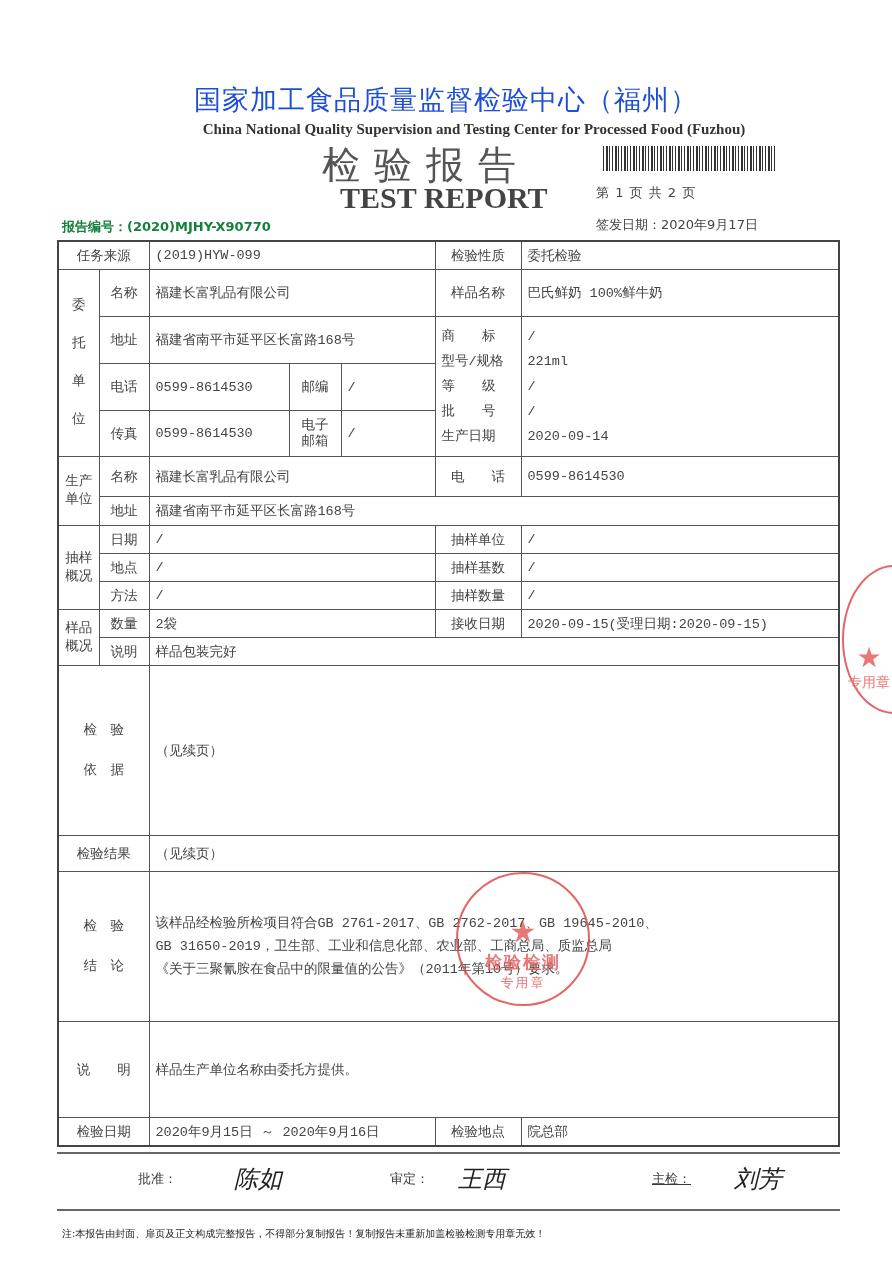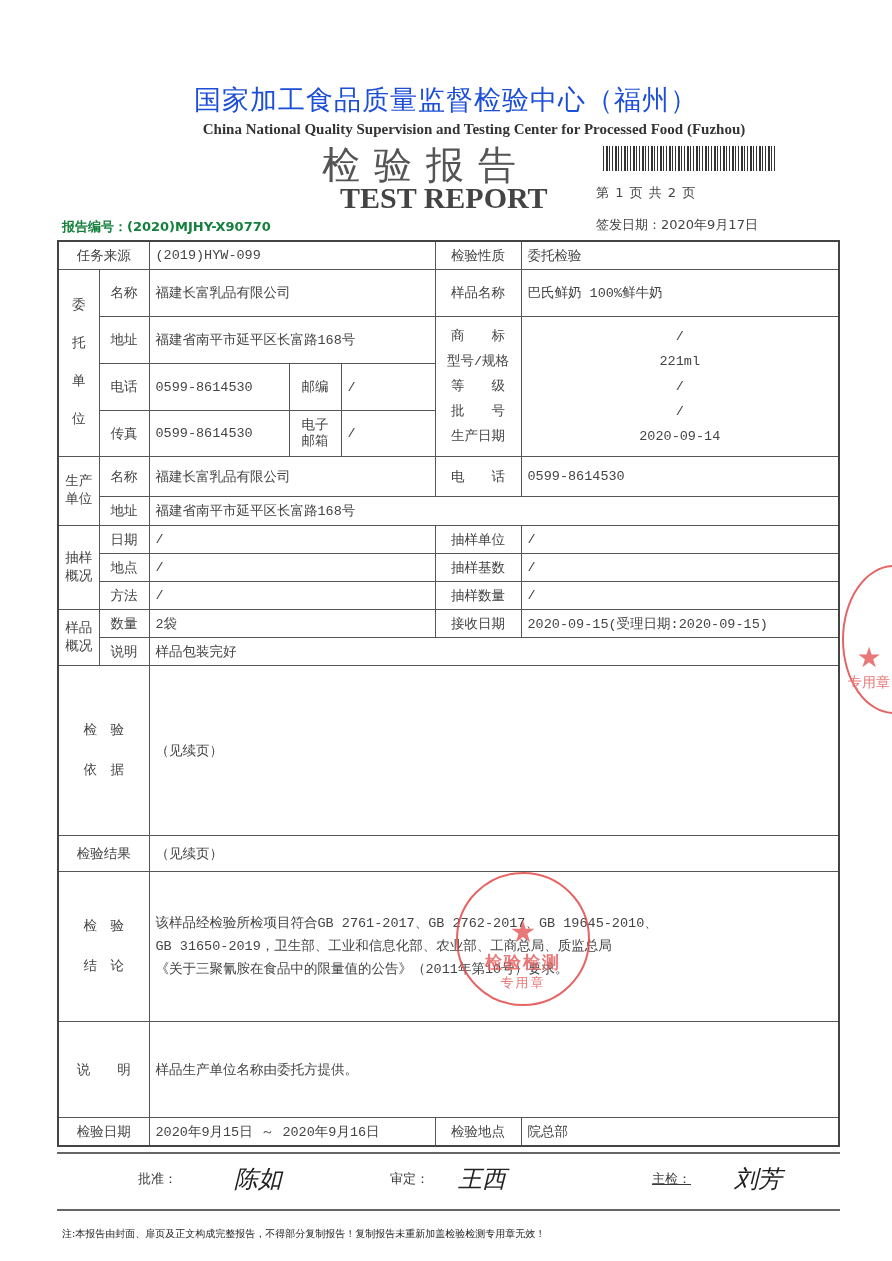--- a/index.html
+++ b/index.html
@@ -19,21 +19,21 @@
   .pageinfo { left:596px; top:184px; font-size:13px; color:#444; letter-spacing:1px; }
   .reportno { left:62px; top:218px; font-size:13px; color:#15803d;font-weight:bold; }
   .issuedate { left:596px; top:216px; font-size:13px; color:#444; }
 
   table.rep { position:absolute; left:57px; top:240px; width:783px; border-collapse:collapse;
               font-size:13.5px; color:#444; }
   table.rep td { border:1px solid #555; padding:0 6px; height:27px; vertical-align:middle;font-family:Liberation Mono, monospace; }
   .lbl { text-align:center; letter-spacing:0; }
   .vert { text-align:center; line-height:38px; }
   .outer { border:2px solid #444; }
-  .stack div { height:25px; line-height:25px;text-align:center; }
+  .stack div { height:25px; line-height:25px; }
   .stamp { border:2px solid #e24a4a; border-radius:50%; color:#e56060; opacity:0.85;
            display:flex; flex-direction:column; align-items:center; justify-content:flex-end; }
   .sig { font-family:"DejaVu Serif", serif; font-style:italic; font-size:24px; color:#222; }
   .footnote { left:62px; top:1227px; font-size:10px; color:#222; }
   .hr { background:#666; height:2px; }
 </style>
 </head>
 <body>
 
 <div class="abs title-cn">国家加工食品质量监督检验中心（福州）</div>

